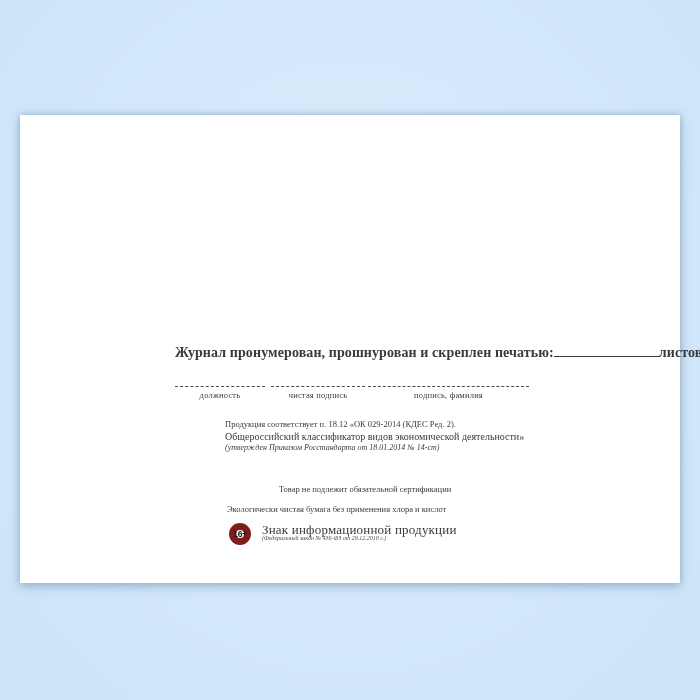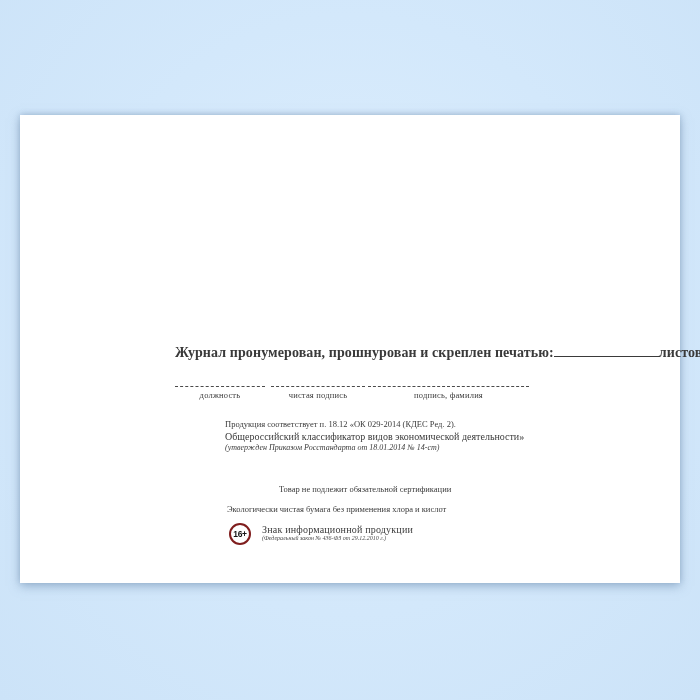--- a/index.html
+++ b/index.html
@@ -92,33 +92,33 @@
   .note-3 { top: 389px; left: 207px; }
 
   
   .age-mark { position: absolute; left: 209px; top: 406px; }
   .age-badge {
     position: absolute;
     left: 0;
     top: 2px;
     width: 22px;
     height: 22px;
-    border: 2px solid #7f1d1d;
+    border: 7px solid #7f1d1d;
     border-radius: 50%;
     display: flex;
     align-items: center;
     justify-content: center;
     font-size: 8.5px;
     font-weight: bold;
     color: #151515;
     font-family: "Liberation Sans", sans-serif;
     letter-spacing: -0.3px;
   }
   .age-text { position: absolute; left: 33px; top: 4px; white-space: nowrap; }
-  .age-title { font-size: 10px; line-height: 10px; letter-spacing: 0.2px; }
+  .age-title { font-size: 13px; line-height: 10px; letter-spacing: 0.2px; }
   .age-subtitle { font-size: 6px; font-style: italic; line-height: 7px; color: #4a4a4a; }
 </style>
 </head>
 <body>
 
 <div class="canvas">
   <div class="page">
 
     <div class="stamp-line">
       <span>Журнал пронумерован, прошнурован и скреплен печатью:</span><span class="blank-line"></span><span>листов</span>

